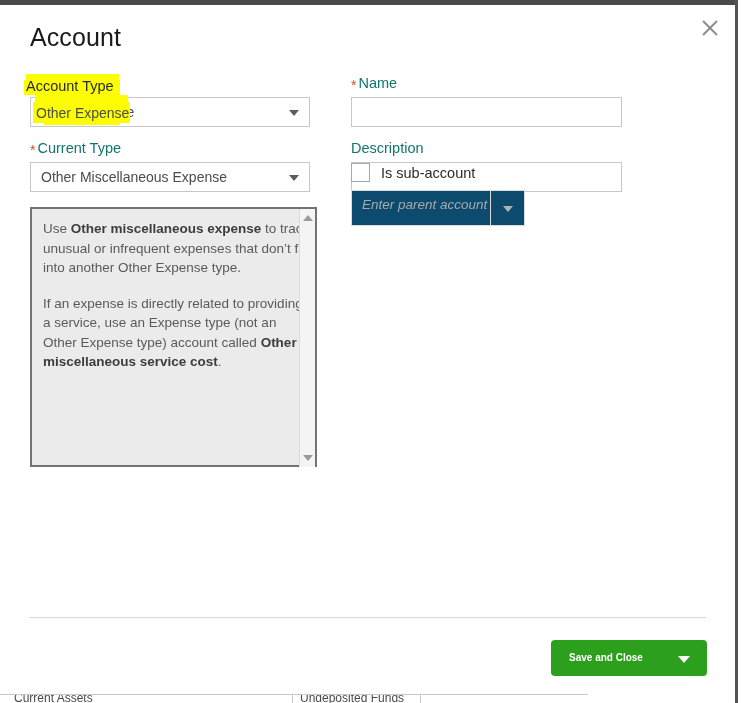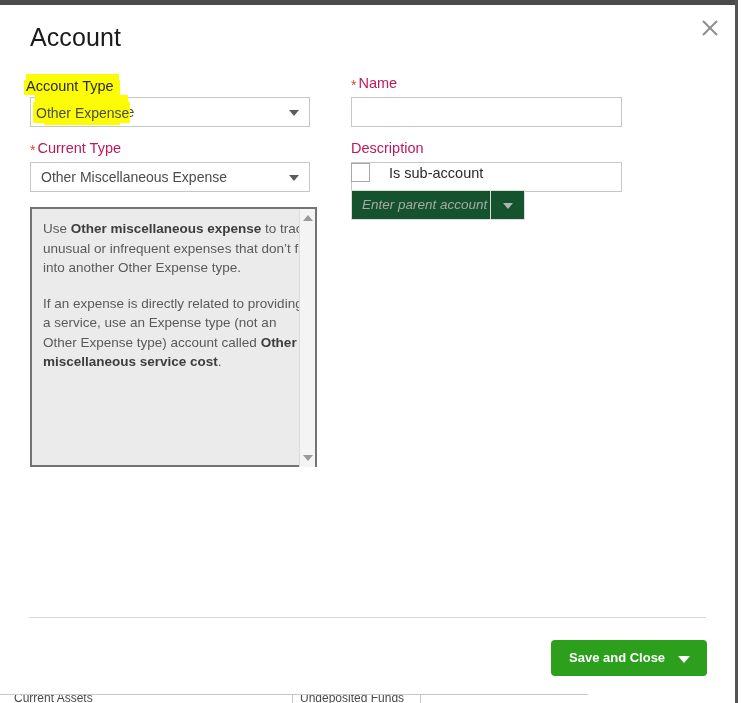--- a/index.html
+++ b/index.html
@@ -68,21 +68,21 @@
     position: absolute;
     left: 0; top: 62px;
     width: 735px;
   }
 
   .col-left  { position: absolute; left: 30px;  top: 0; width: 280px; }
   .col-right { position: absolute; left: 351px; top: 0; width: 271px; }
 
   .field-label {
     font-size: 14.5px;
-    color: #be185d;
+    color: #0f766e;
     line-height: 18px;
     white-space: nowrap;
     position: relative;
     display: inline-block;
   }
   .req-star {
     color: #e0472c;
     font-size: 14px;
     margin-right: 2px;
     line-height: 1;
@@ -171,29 +171,29 @@
     left: 351px; top: 158px;
   }
   .checkrow { display: flex; align-items: center; }
   .checkbox {
     width: 19px; height: 19px;
     border: 1px solid #a8a8a8;
     background: #fff;
     cursor: pointer;
   }
   .checkrow .lbl {
-    margin-left: 19px;
+    margin-left: 11px;
     font-size: 14.5px;
     color: #2b2b2b;
   }
   .parent-field {
     margin-top: 8px;
-    width: 174px; height: 30px;
+    width: 174px; height: 36px;
     border: 1px solid #dcdcdc;
-    background: #14532d;
+    background: #0c4a6e;
     position: relative;
     display: flex;
   }
   .parent-field .ph {
     flex: 1;
     line-height: 28px;
     padding-left: 10px;
     font-size: 13.5px;
     font-style: italic;
     color: #a9a9a9;
@@ -234,21 +234,21 @@
     width: 156px; height: 36px;
     background: #2ca01c;
     border: none;
     border-radius: 4px;
     cursor: pointer;
   }
   .btn-save .txt {
     position: absolute;
     left: 18px; top: 0;
     line-height: 36px;
-    font-size: 13px;
+    font-size: 10px;
     font-weight: 700;
     color: #ffffff;
     white-space: nowrap;
   }
   .btn-save .caret {
     right: 17px;
     border-top-color: #ffffff;
     border-left-width: 6px;
     border-right-width: 6px;
     border-top-width: 7px;

